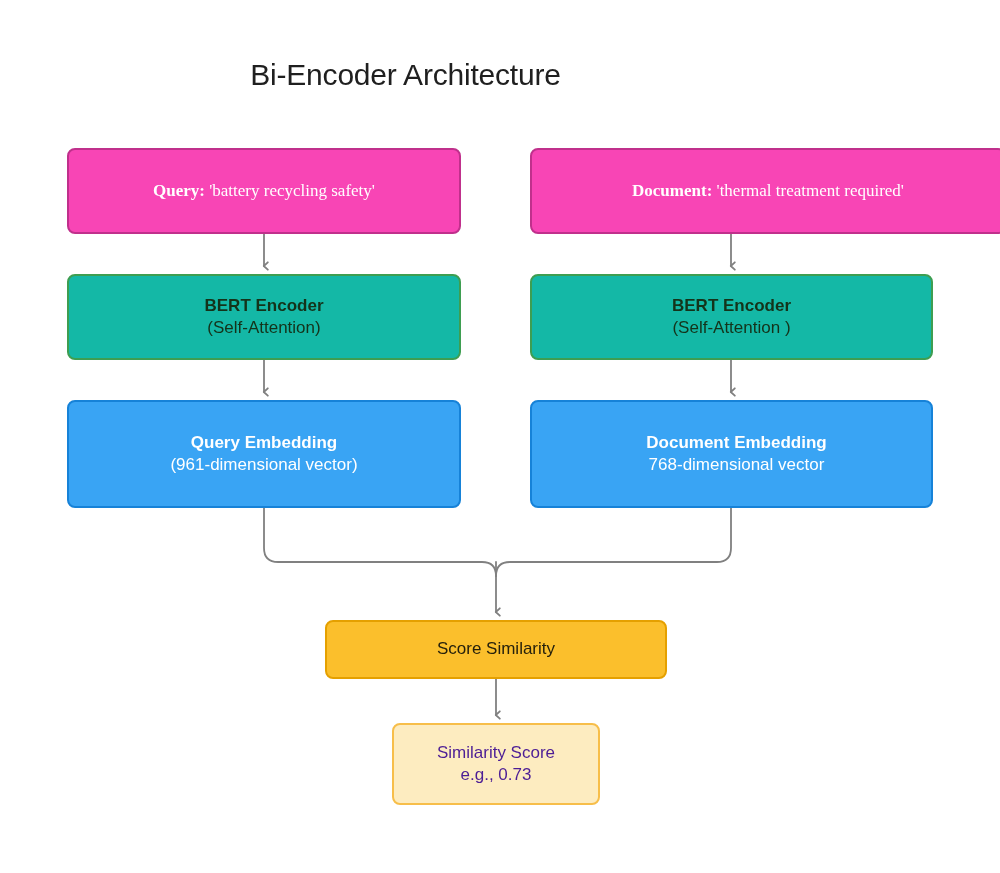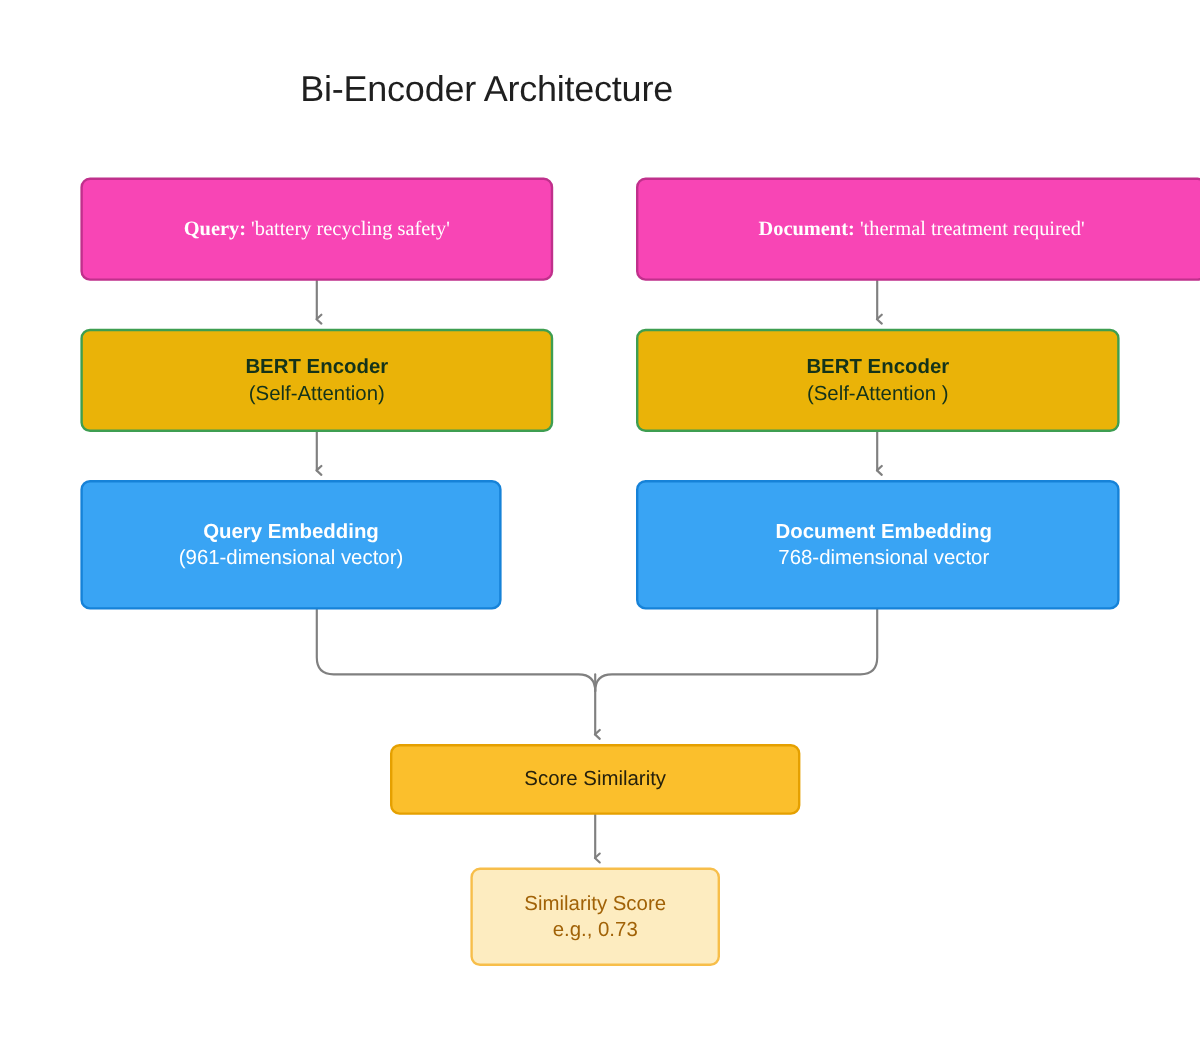--- a/index.html
+++ b/index.html
@@ -65,21 +65,21 @@
   }
   .node-pink .lead {
     font-weight: 700;
   }
   .node-pink .tail {
     font-weight: 400;
   }
 
   
   .node-green {
-    background: #eab308;
+    background: #14b8a6;
     border-color: #3E9E51;
     color: #14331A;
     font-size: 17px;
   }
   .node-green .line1 { font-weight: 700; }
   .node-green .line2 { font-weight: 400; }
 
   
   .node-blue {
     background: #39A4F4;
@@ -96,31 +96,31 @@
     border-color: #E5A000;
     color: #26210C;
     font-size: 17px;
     font-weight: 400;
   }
 
   
   .node-pale {
     background: #FDECC0;
     border-color: #F7BE4A;
-    color: #a16207;
+    color: #4c1d95;
     font-size: 17px;
     font-weight: 400;
   }
 
   
   #node-query      { left: 67px;  top: 148px; width: 394px; height: 86px; }
   #node-document   { left: 530px; top: 148px; width: 476px; height: 86px; }
   #node-enc-left   { left: 67px;  top: 274px; width: 394px; height: 86px; }
   #node-enc-right  { left: 530px; top: 274px; width: 403px; height: 86px; }
-  #node-emb-left   { left: 67px;  top: 400px; width: 351px; height: 108px; }
+  #node-emb-left   { left: 67px;  top: 400px; width: 394px; height: 108px; }
   #node-emb-right  { left: 530px; top: 400px; width: 403px; height: 108px; padding-left: 10px; }
   #node-cosine     { left: 325px; top: 620px; width: 342px; height: 59px; }
   #node-score      { left: 392px; top: 723px; width: 208px; height: 82px; }
 </style>
 </head>
 <body>
 
 <div id="canvas">
 
   <div class="diagram-title">Bi-Encoder Architecture</div>

